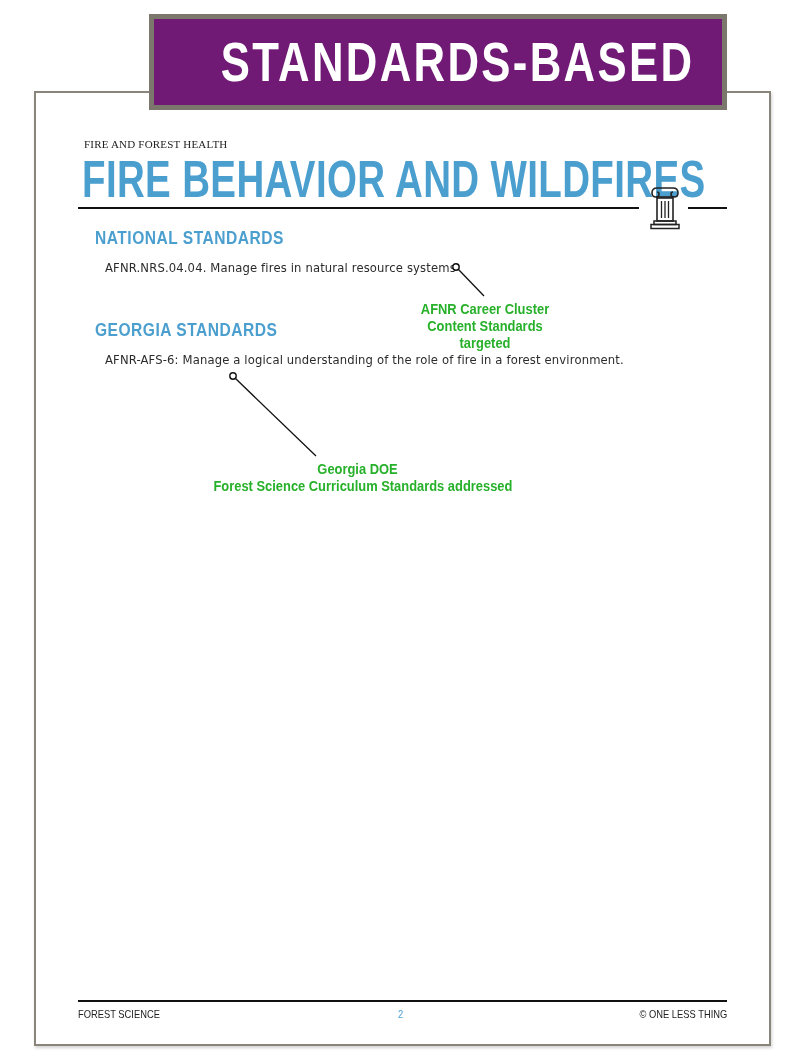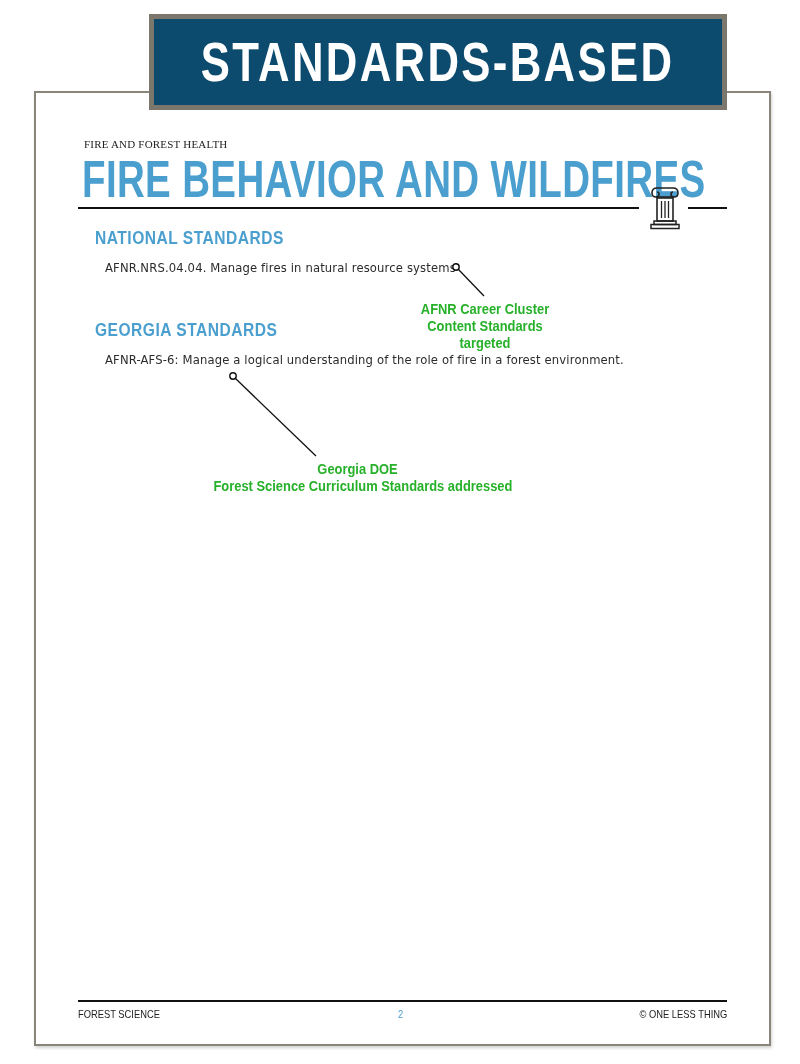--- a/index.html
+++ b/index.html
@@ -20,25 +20,25 @@
       border: 2px solid #8a857b;
       background: #ffffff;
       box-shadow: 1px 2px 3px rgba(0,0,0,0.18);
     }
     .badge {
       position: absolute;
       left: 149px;
       top: 14px;
       width: 578px;
       height: 96px;
-      background: #0c4a6e;
+      background: #701a75;
       border: 5px solid #7b776c;
       display: flex;
       align-items: center;
-      justify-content: center;
+      justify-content: flex-start;
       z-index: 2;
     }
     .badge-text {
       color: #ffffff;
       font-family: "Liberation Sans", sans-serif;
       font-weight: bold;
       font-size: 56px;
       letter-spacing: 3px;
       transform: scaleX(0.78);
       white-space: nowrap;

